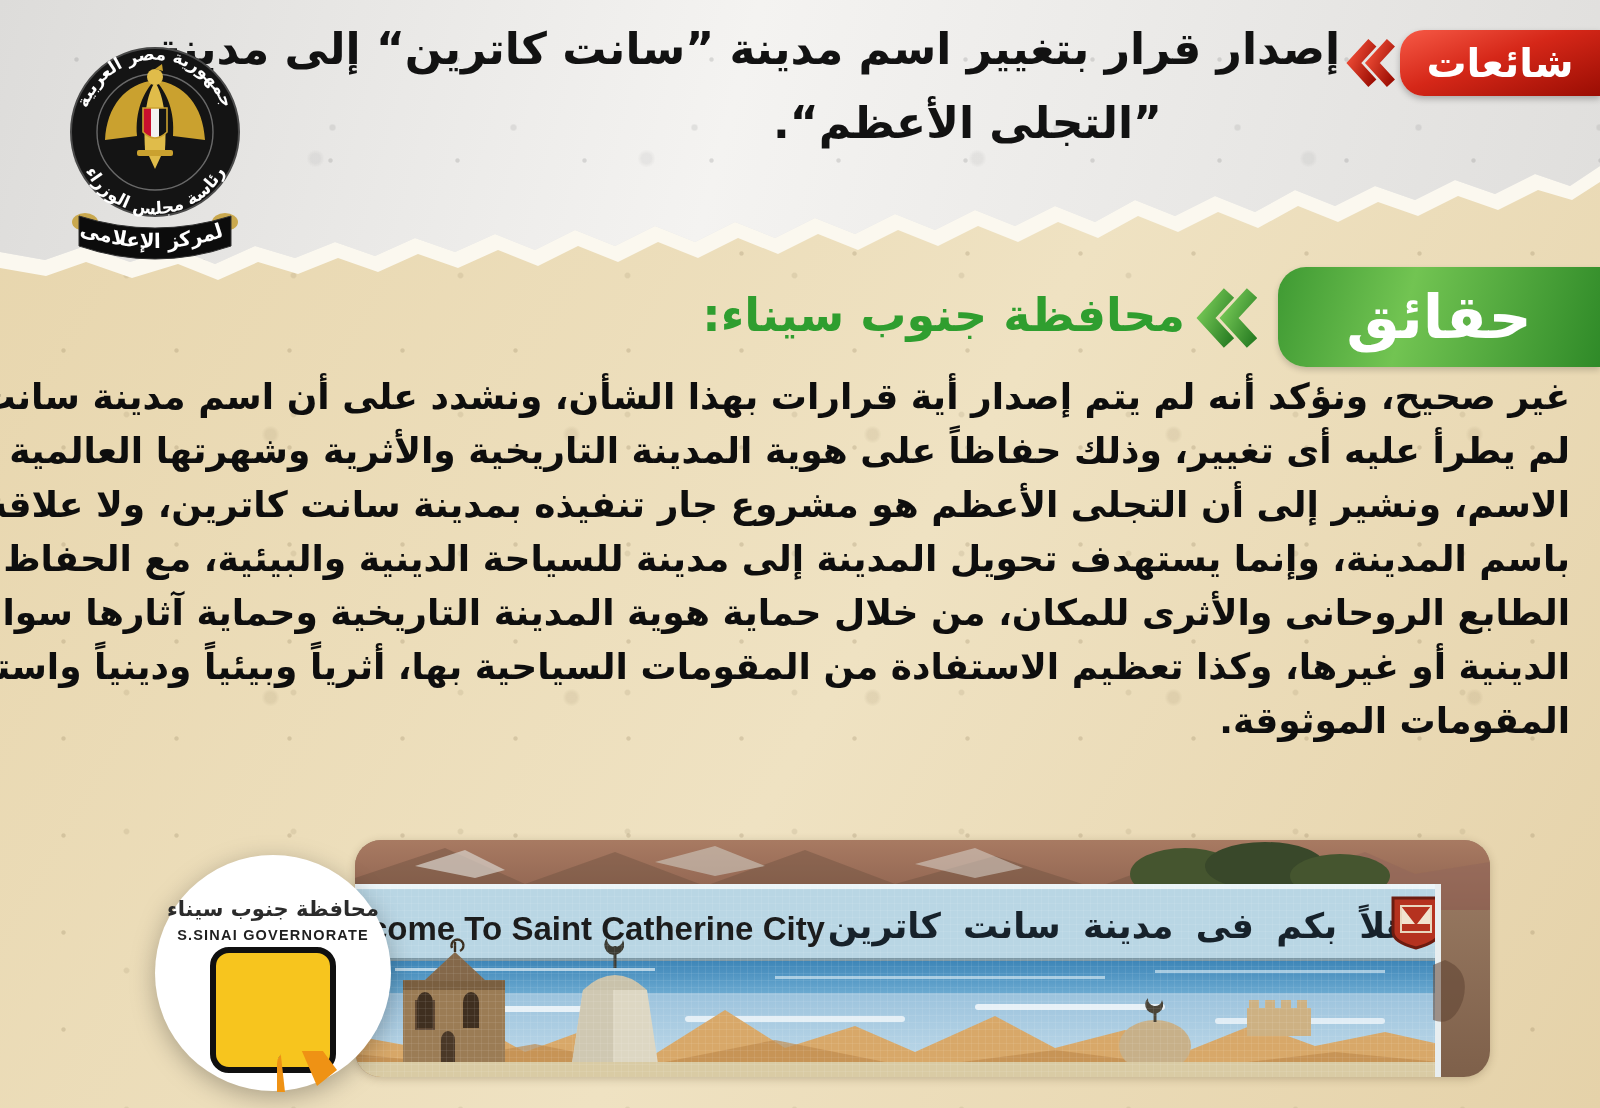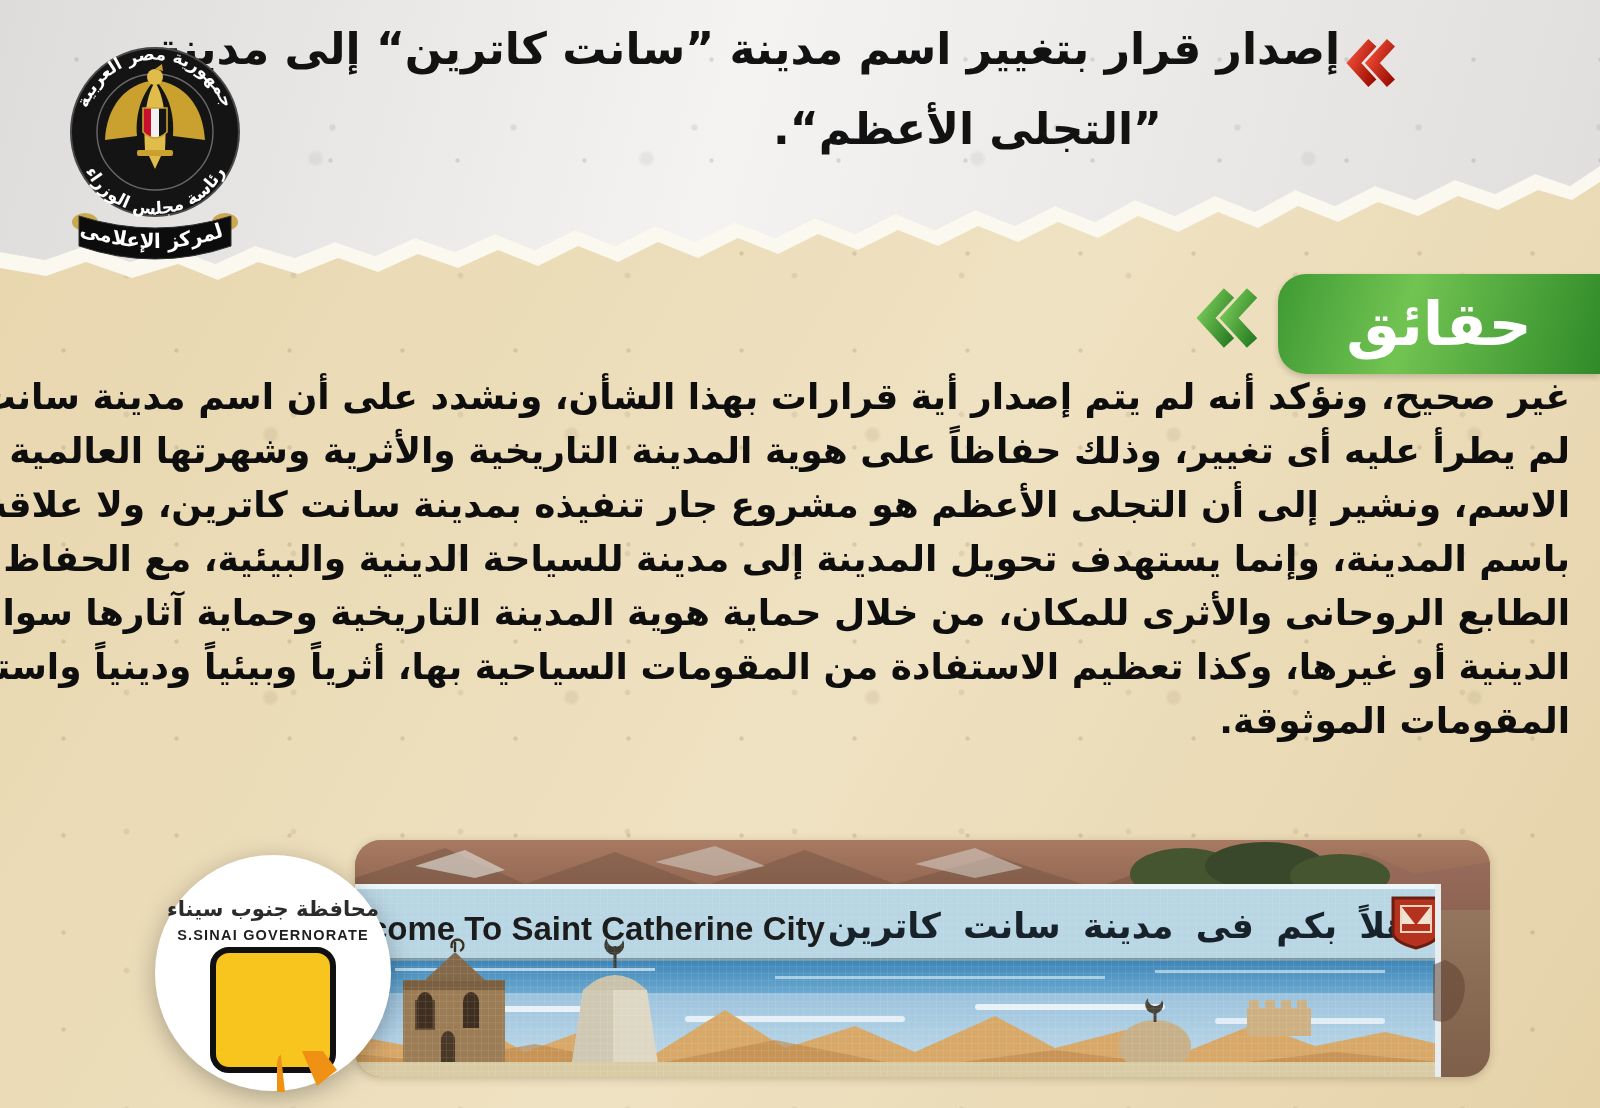--- a/index.html
+++ b/index.html
@@ -30,25 +30,25 @@
 
   .red-badge{position:absolute;right:0;top:30px;width:200px;height:66px;
     border-radius:24px 0 0 24px;
     background:linear-gradient(160deg,#f25340 6%,#d52718 45%,#9a0d03 100%);
     color:#fff;font-size:40px;font-weight:bold;display:flex;align-items:center;justify-content:center;
     box-shadow:0 3px 6px rgba(0,0,0,.25);}
   .red-chevrons{position:absolute;left:1342px;top:36px;width:54px;height:54px;}
   .headline{position:absolute;left:250px;top:20px;width:1090px;direction:rtl;color:#121212;
     font-weight:bold;font-size:44px;line-height:58px;}
   .headline .l1{text-align:right;white-space:nowrap;}
-  .headline .l2{text-align:right;margin-left:0;margin-right:178px;margin-top:22px;white-space:nowrap;}
+  .headline .l2{text-align:right;margin-left:0;margin-right:178px;margin-top:16px;white-space:nowrap;}
 
   .gov-logo{position:absolute;left:55px;top:32px;width:200px;height:245px;}
 
-  .green-badge{position:absolute;right:0;top:274px;width:322px;height:100px;
+  .green-badge{position:absolute;right:0;top:267px;width:322px;height:100px;
     border-radius:28px 0 0 28px;
     background:linear-gradient(105deg,#3f9a33 0%,#72c452 40%,#2f8a28 100%);
     color:#fff;font-size:60px;font-weight:bold;display:flex;align-items:center;justify-content:center;
     box-shadow:0 3px 6px rgba(0,0,0,.18);}
   .green-chevrons{position:absolute;left:1193px;top:286px;width:64px;height:64px;}
   .green-label{position:absolute;right:415px;top:288px;direction:rtl;white-space:nowrap;
     color:#2f9e2f;font-size:46px;font-weight:bold;}
 
   .body-text{position:absolute;left:30px;right:30px;top:370px;direction:rtl;color:#0e0e0e;
     font-weight:bold;font-size:36px;}
@@ -61,20 +61,23 @@
     filter:drop-shadow(0 6px 12px rgba(0,0,0,.28));}
 </style>
 </head>
 <body>
 
 <div class="poster">
 
   <div class="tear-white"></div>
   <div class="top-grey"></div>
 
+  <div class="red-badge">
+    <span>شائعات</span>
+  </div>
 
   <svg class="red-chevrons" viewBox="0 0 64 64">
     <defs>
       <linearGradient id="redg" x1="0" y1="0" x2="1" y2="1">
         <stop offset="0" stop-color="#ef4c36"></stop>
           <stop offset="1" stop-color="#9c0e03"></stop>
       </linearGradient>
     </defs>
     <path d="M36,8 L14,32 L36,56" fill="none" stroke="url(#redg)" stroke-width="13"></path>
     <path d="M58,8 L36,32 L58,56" fill="none" stroke="url(#redg)" stroke-width="13"></path>
@@ -134,20 +137,21 @@
     <defs>
       <linearGradient id="grng" x1="0" y1="0" x2="1" y2="1">
         <stop offset="0" stop-color="#76c856"></stop>
           <stop offset="1" stop-color="#2a7f24"></stop>
       </linearGradient>
     </defs>
     <path d="M36,7 L13,32 L36,57" fill="none" stroke="url(#grng)" stroke-width="14"></path>
     <path d="M59,7 L36,32 L59,57" fill="none" stroke="url(#grng)" stroke-width="14"></path>
   </svg>
 
+  <div class="green-label">محافظة جنوب سيناء:</div>
 
   <div class="body-text">
     <div class="bline">غير صحيح، ونؤكد أنه لم يتم إصدار أية قرارات بهذا الشأن، ونشدد على أن اسم مدينة سانت كاترين</div>
     <div class="bline">لم يطرأ عليه أى تغيير، وذلك حفاظاً على هوية المدينة التاريخية والأثرية وشهرتها العالمية بهذا</div>
     <div class="bline">الاسم، ونشير إلى أن التجلى الأعظم هو مشروع جار تنفيذه بمدينة سانت كاترين، ولا علاقة له</div>
     <div class="bline">باسم المدينة، وإنما يستهدف تحويل المدينة إلى مدينة للسياحة الدينية والبيئية، مع الحفاظ على</div>
     <div class="bline">الطابع الروحانى والأثرى للمكان، من خلال حماية هوية المدينة التاريخية وحماية آثارها سواء</div>
     <div class="bline">الدينية أو غيرها، وكذا تعظيم الاستفادة من المقومات السياحية بها، أثرياً وبيئياً ودينياً واستشفائياً،</div>
     <div class="bline last">المقومات الموثوقة.</div>
   </div>

